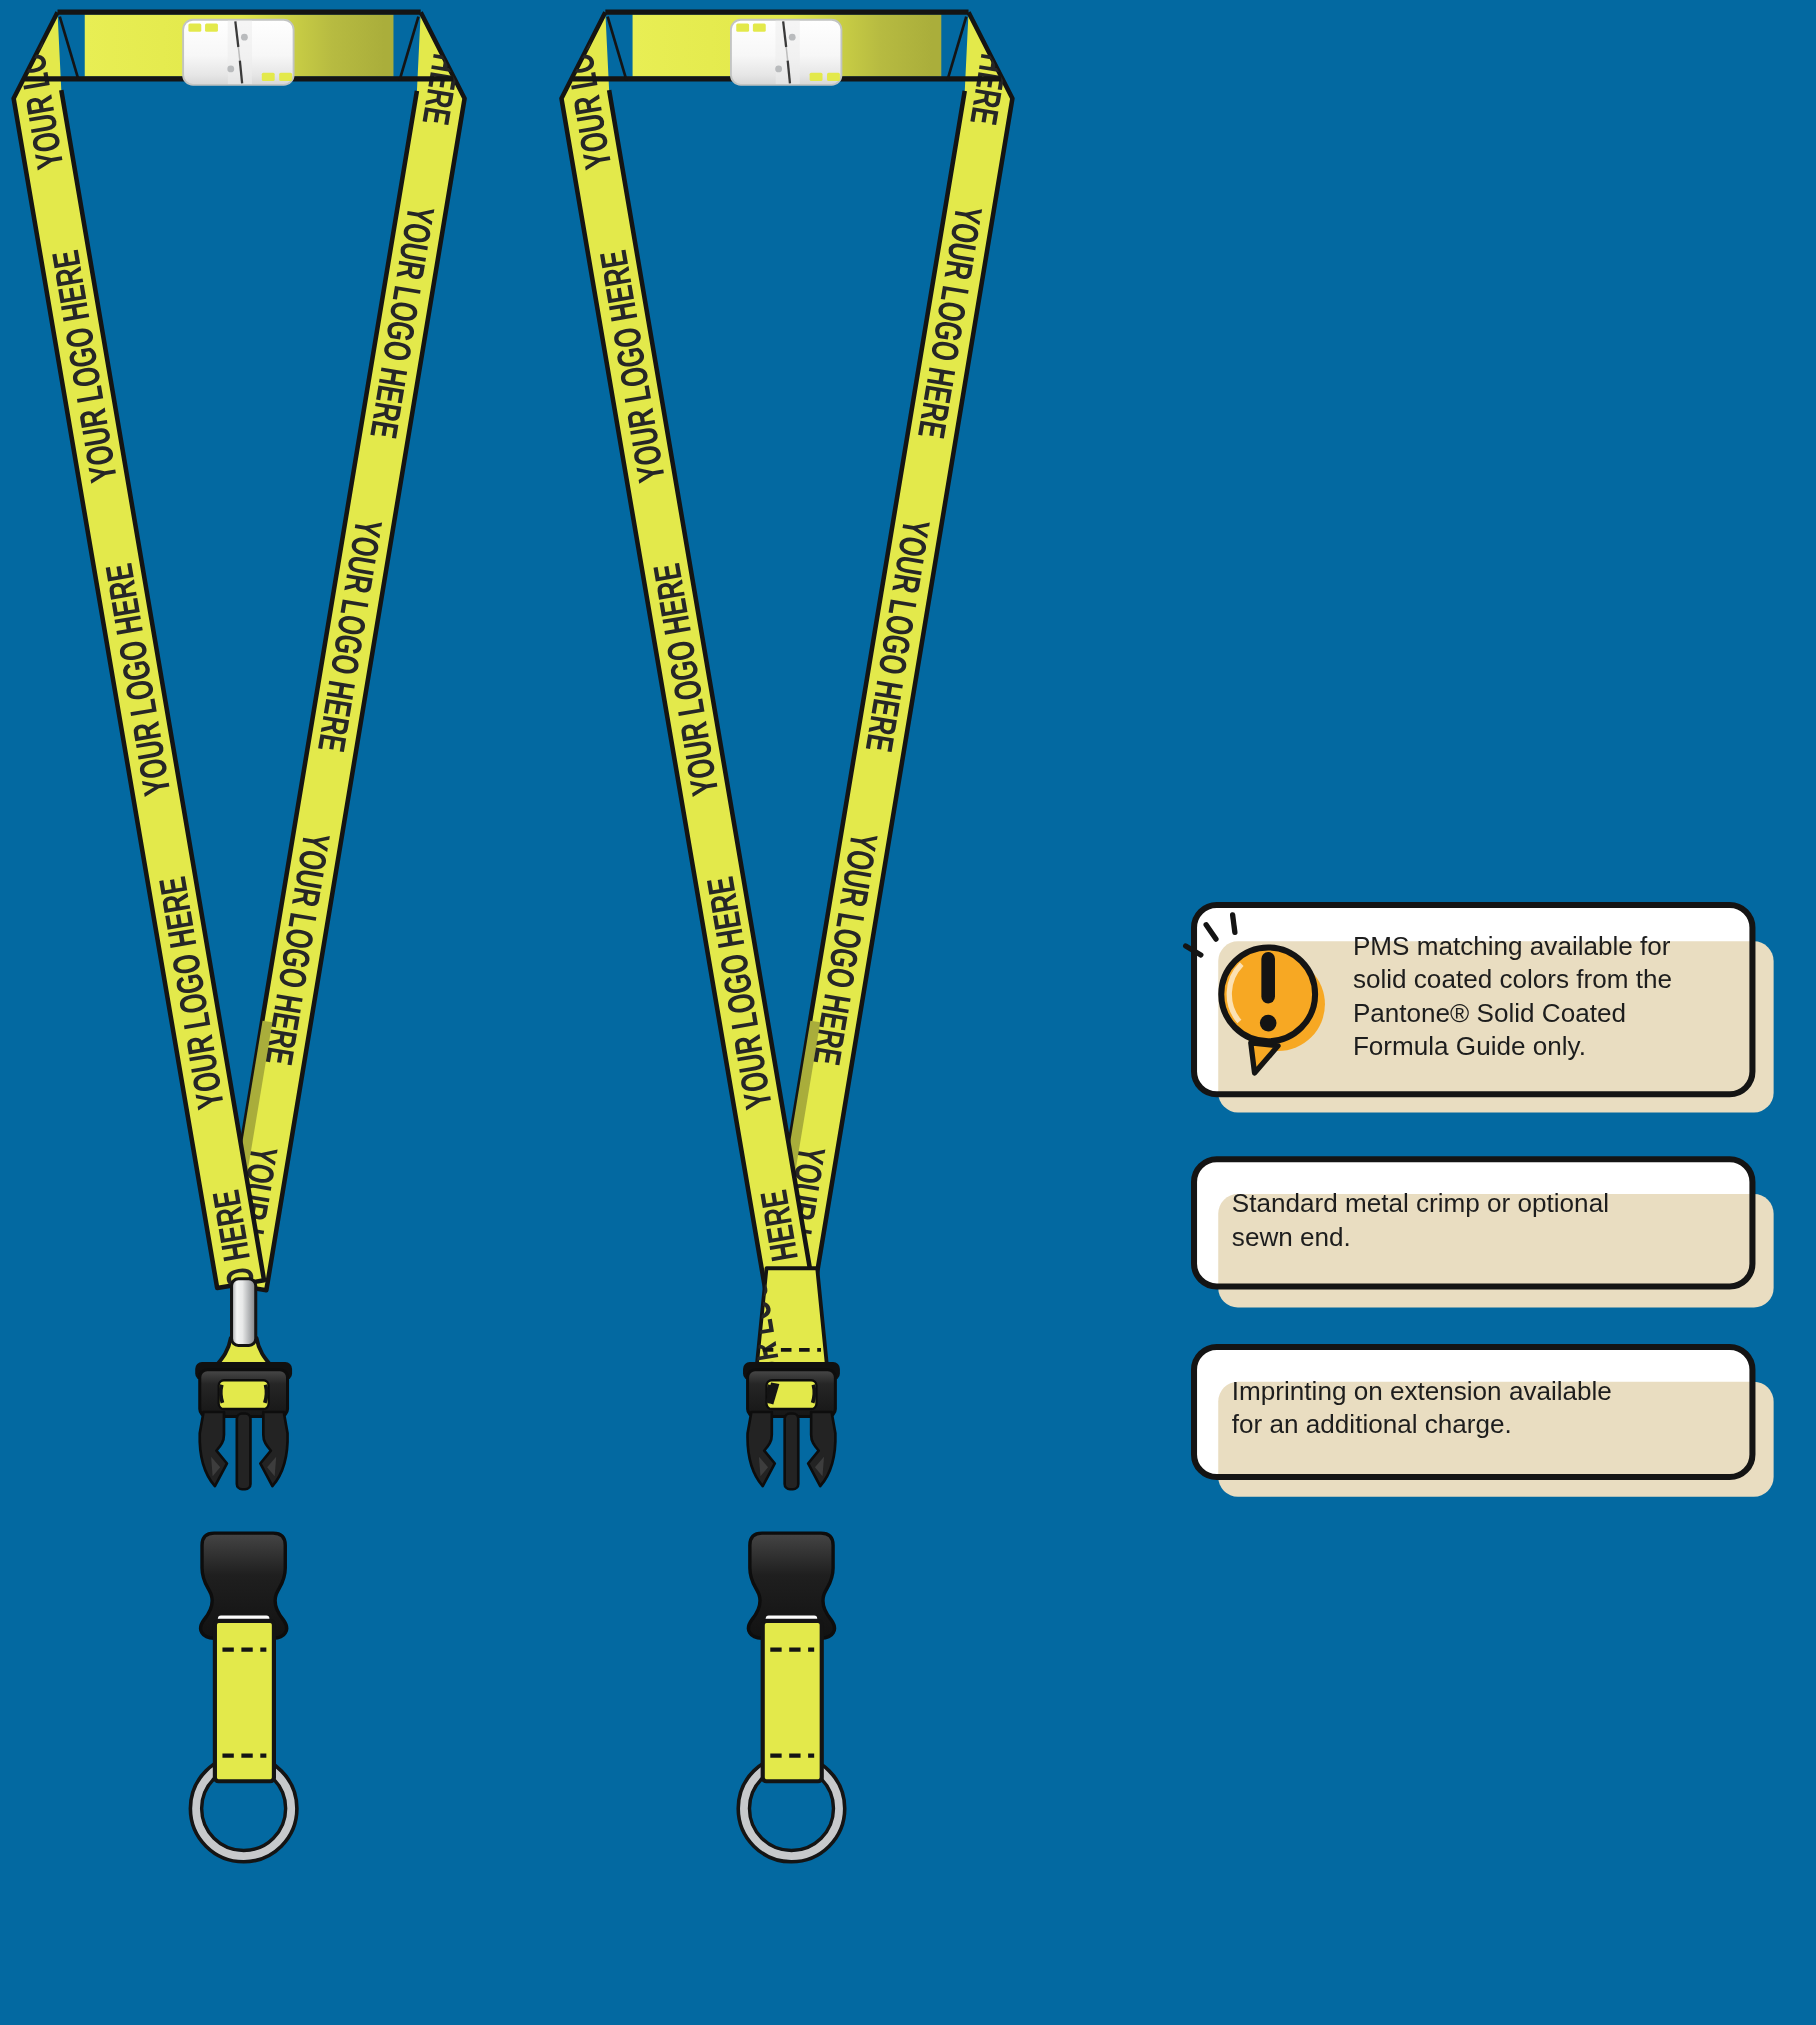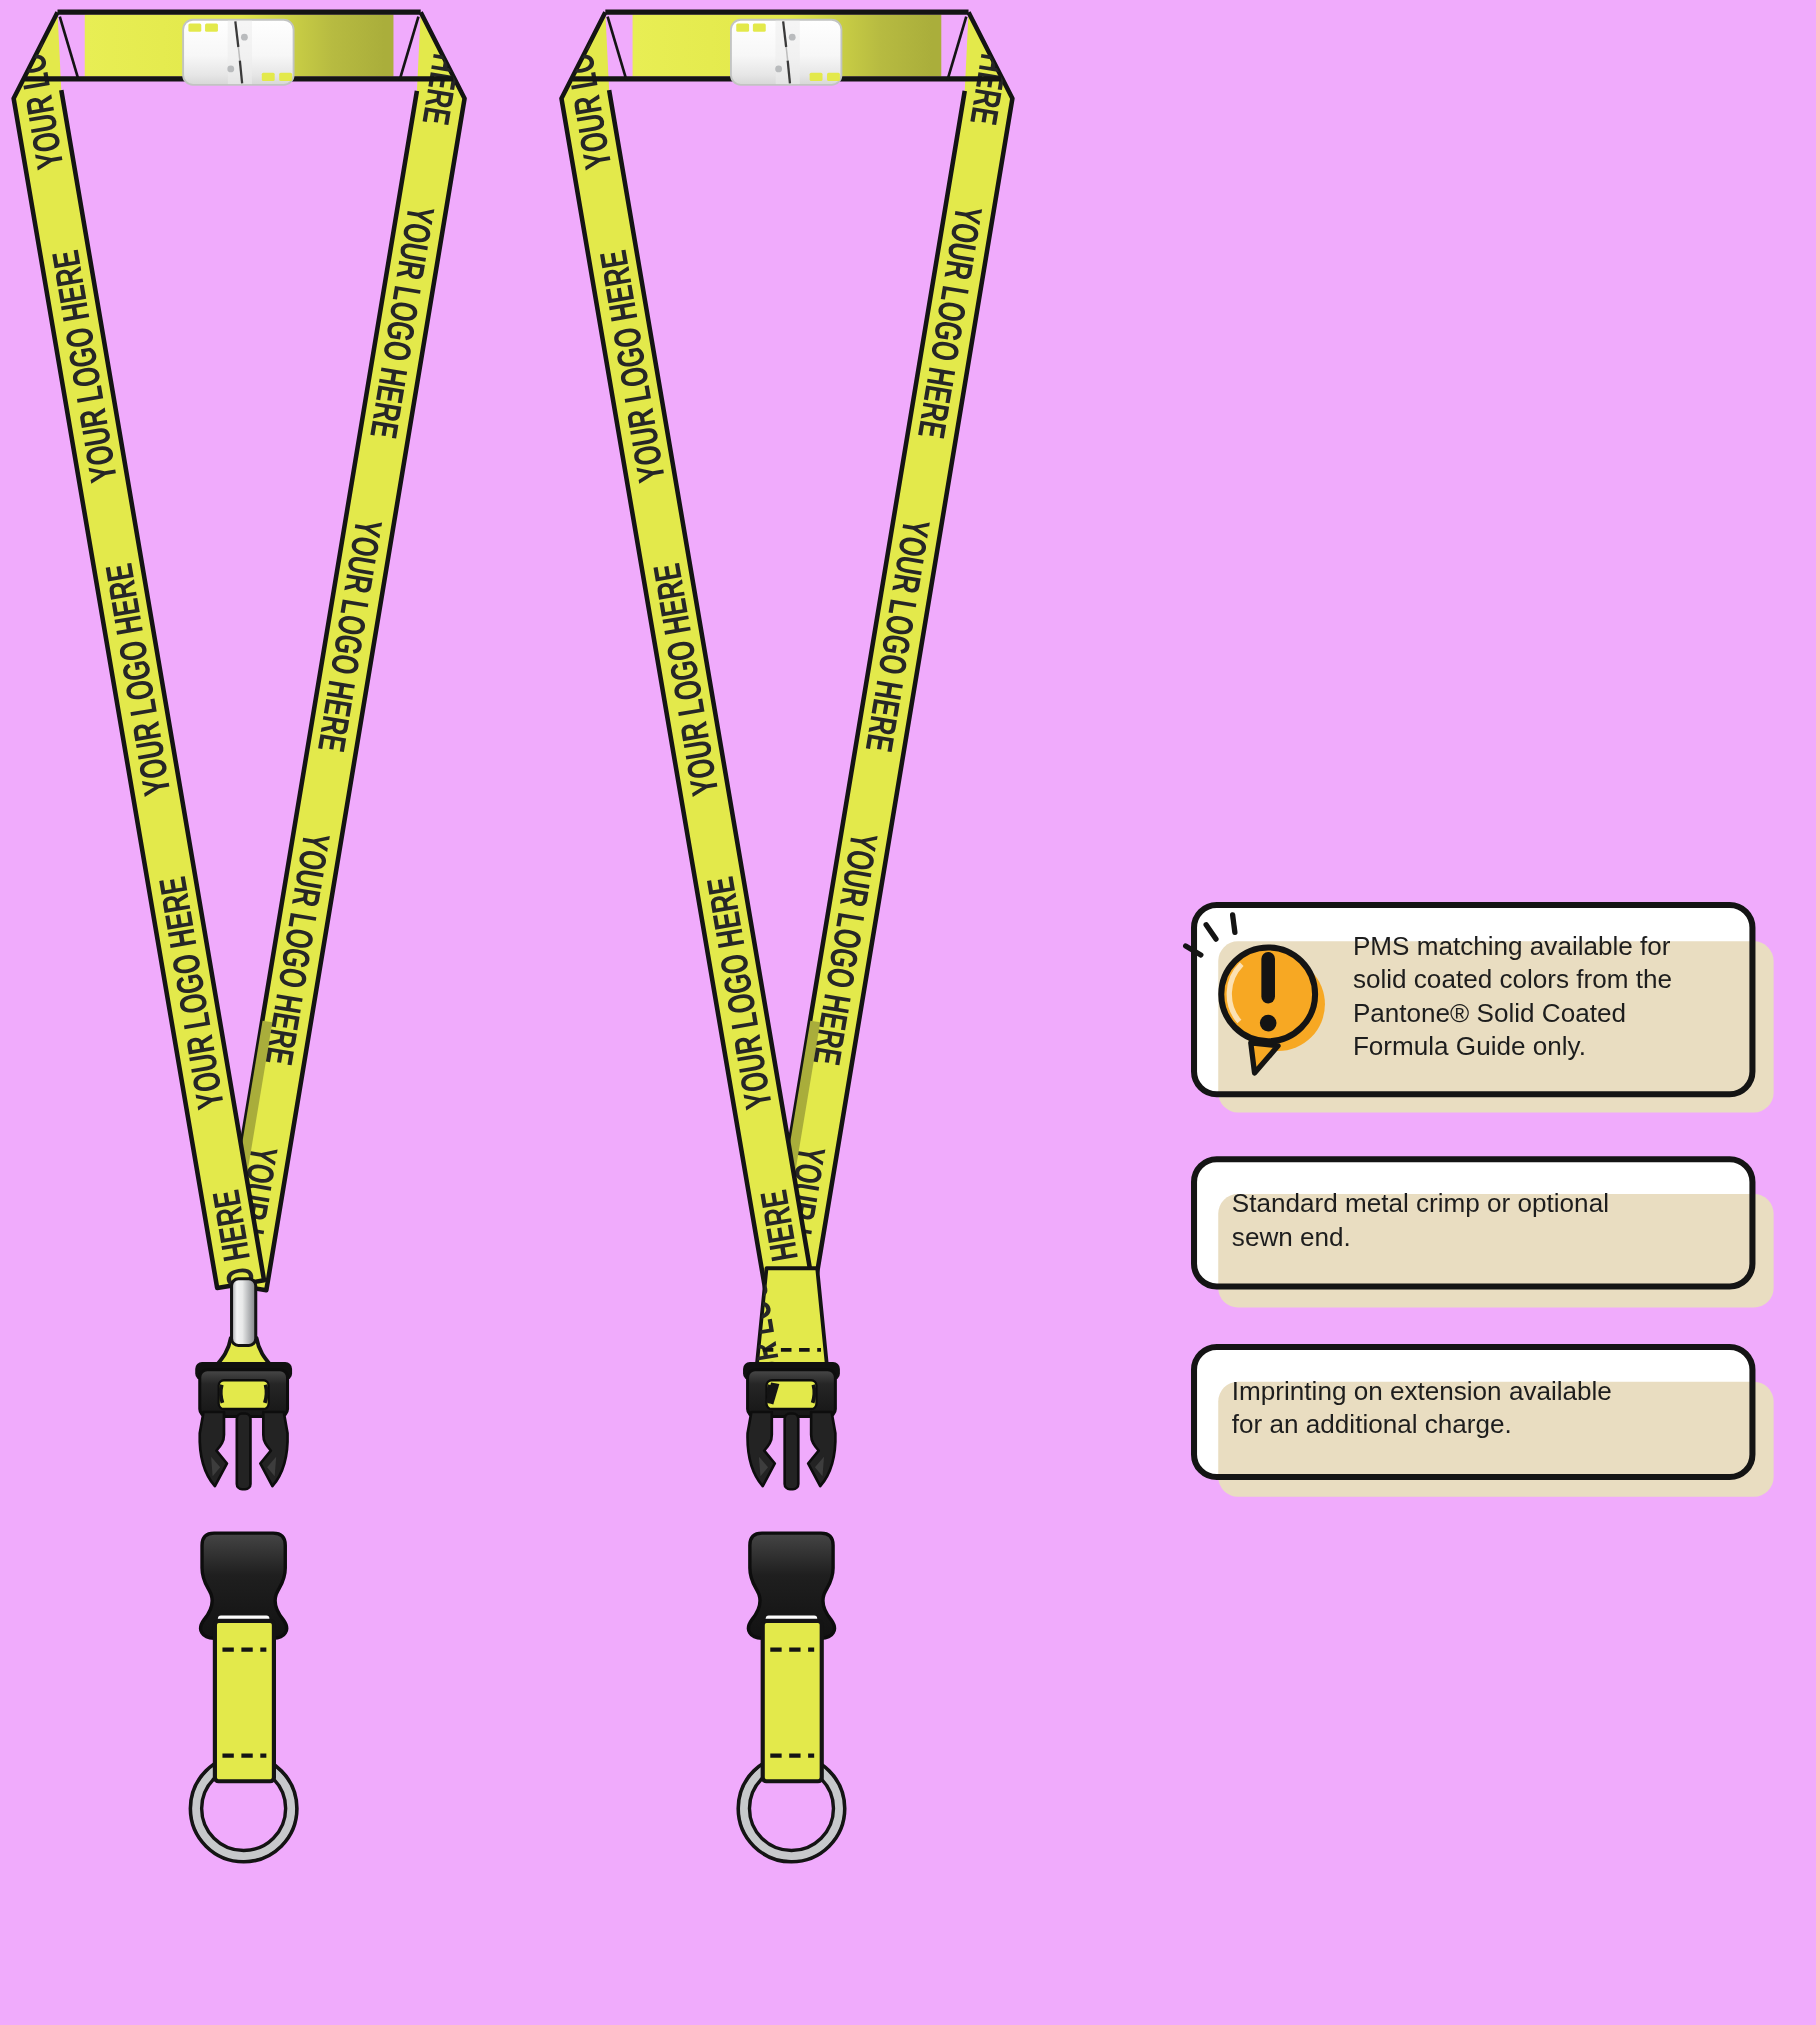--- a/index.html
+++ b/index.html
@@ -1,17 +1,17 @@
 <!DOCTYPE html>
 <html style="font-size:12px"><head>
 <meta charset="utf-8">
 <style>
   html, body { margin: 0; padding: 0; background: #ffffff; }
   body { font-family: "Liberation Sans", sans-serif; }
-  .stage { width: 1816px; height: 2025px; position: relative; background: #f0abfc; }
+  .stage { width: 1816px; height: 2025px; position: relative; background: #0369a1; }
   svg { display: block; }
   .strap-imprint {
     font-family: "Liberation Sans", sans-serif;
     font-weight: bold;
     font-size: 50px;
     fill: #262626;
   }
   .callout-line {
     font-family: "Liberation Sans", sans-serif;
     font-size: 34.5px;

